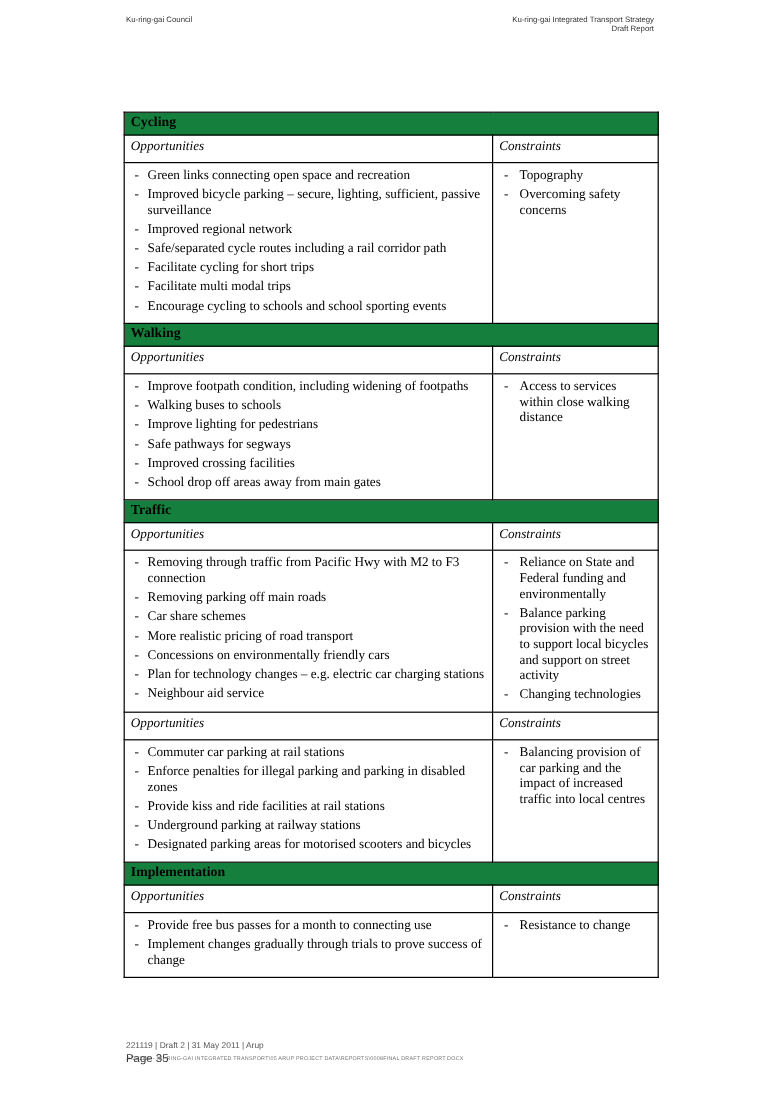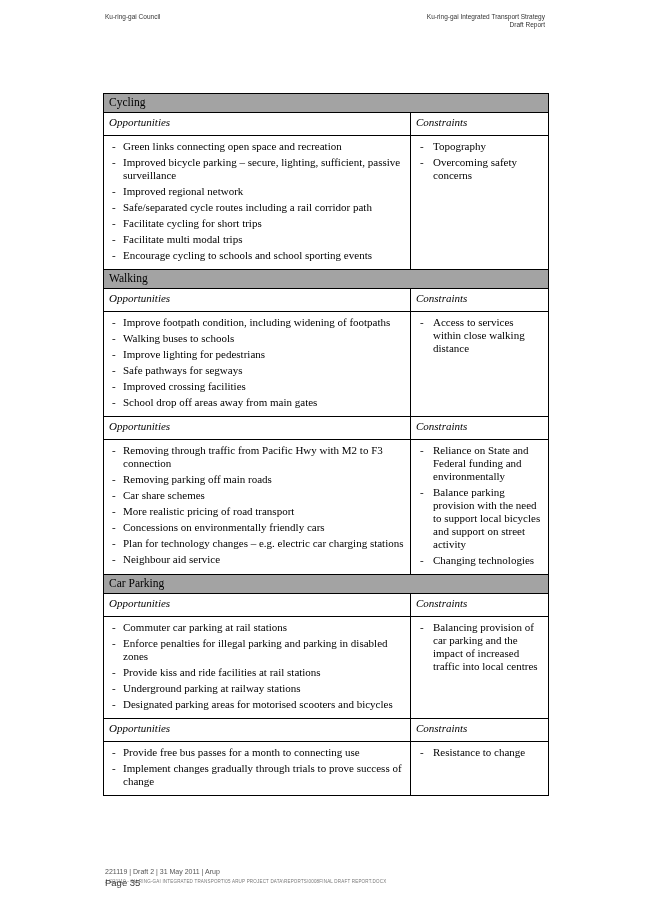--- a/index.html
+++ b/index.html
@@ -28,22 +28,22 @@
     table-layout:fixed;
     font-size:11px;
   }
   table.matrix td {
     border:1px solid #000;
     vertical-align:top;
   }
   col.c-opp { width:307px; }
   col.c-con { width:138px; }
   tr.sec-title td {
-    background:#a3a3a3;
-    font-weight:normal;
+    background:#15803d;
+    font-weight:bold;
     font-size:11.5px;
     padding:2px 5px 3px 5px;
     line-height:13px;
   }
   tr.sec-labels td {
     font-style:italic;
     padding:3px 5px 6px 5px;
     line-height:13px;
   }
   tr.sec-content td { padding:3px 4px 7px 0; }
@@ -133,20 +133,23 @@
               <div class="li"><span class="dash">-</span><span>Improve lighting for pedestrians</span></div>
               <div class="li"><span class="dash">-</span><span>Safe pathways for segways</span></div>
               <div class="li"><span class="dash">-</span><span>Improved crossing facilities</span></div>
               <div class="li"><span class="dash">-</span><span>School drop off areas away from main gates</span></div>
             </td>
       <td class="con-cell">
               <div class="li"><span class="dash">-</span><span>Access to services within close walking distance</span></div>
             </td>
     </tr>
 
+    <tr class="sec-title">
+      <td colspan="2">Traffic</td>
+    </tr>
     <tr class="sec-labels">
       <td>Opportunities</td>
       <td>Constraints</td>
     </tr>
     <tr class="sec-content">
       <td class="opp-cell">
               <div class="li"><span class="dash">-</span><span>Removing through traffic from Pacific Hwy with M2 to F3 connection</span></div>
               <div class="li"><span class="dash">-</span><span>Removing parking off main roads</span></div>
               <div class="li"><span class="dash">-</span><span>Car share schemes</span></div>
               <div class="li"><span class="dash">-</span><span>More realistic pricing of road transport</span></div>
@@ -154,40 +157,40 @@
               <div class="li"><span class="dash">-</span><span>Plan for technology changes – e.g. electric car charging stations</span></div>
               <div class="li"><span class="dash">-</span><span>Neighbour aid service</span></div>
             </td>
       <td class="con-cell">
               <div class="li"><span class="dash">-</span><span>Reliance on State and Federal funding and environmentally</span></div>
               <div class="li"><span class="dash">-</span><span>Balance parking provision with the need to support local bicycles and support on street activity</span></div>
               <div class="li"><span class="dash">-</span><span>Changing technologies</span></div>
             </td>
     </tr>
 
-    <tr class="sec-title">
-      <td colspan="2">Car Parking</td>
-    </tr>
     <tr class="sec-labels">
       <td>Opportunities</td>
       <td>Constraints</td>
     </tr>
     <tr class="sec-content">
       <td class="opp-cell">
               <div class="li"><span class="dash">-</span><span>Commuter car parking at rail stations</span></div>
               <div class="li"><span class="dash">-</span><span>Enforce penalties for illegal parking and parking in disabled zones</span></div>
               <div class="li"><span class="dash">-</span><span>Provide kiss and ride facilities at rail stations</span></div>
               <div class="li"><span class="dash">-</span><span>Underground parking at railway stations</span></div>
               <div class="li"><span class="dash">-</span><span>Designated parking areas for motorised scooters and bicycles</span></div>
             </td>
       <td class="con-cell">
               <div class="li"><span class="dash">-</span><span>Balancing provision of car parking and the impact of increased traffic into local centres</span></div>
             </td>
     </tr>
 
+    <tr class="sec-title">
+      <td colspan="2">Implementation</td>
+    </tr>
     <tr class="sec-labels">
       <td>Opportunities</td>
       <td>Constraints</td>
     </tr>
     <tr class="sec-content">
       <td class="opp-cell">
               <div class="li"><span class="dash">-</span><span>Provide free bus passes for a month to connecting use</span></div>
               <div class="li"><span class="dash">-</span><span>Implement changes gradually through trials to prove success of change</span></div>
             </td>
       <td class="con-cell">

